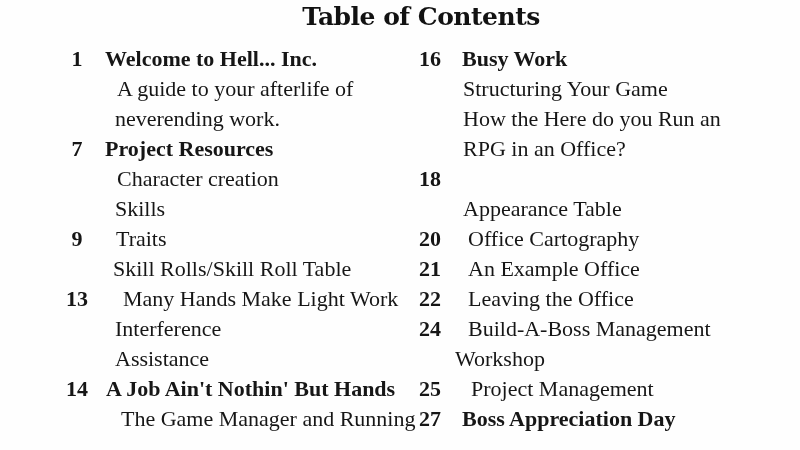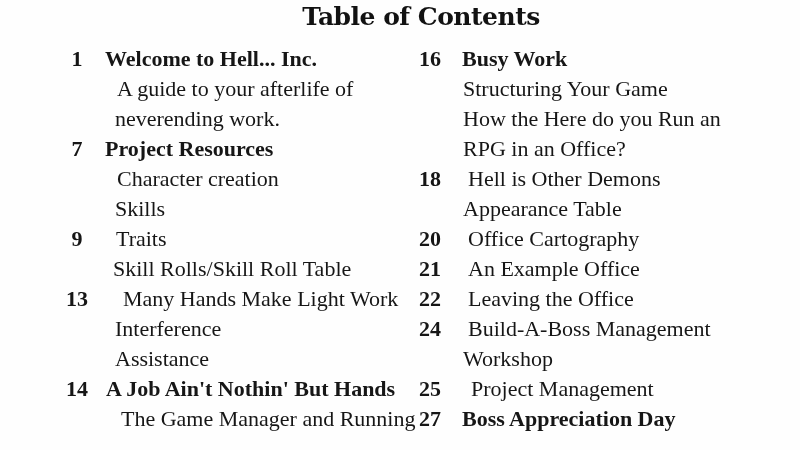--- a/index.html
+++ b/index.html
@@ -109,21 +109,20 @@
         <div class="row">
           <span class="num"></span>
           <span class="txt" style="margin-left: 16px;">How the Here do you Run an</span>
         </div>
         <div class="row">
           <span class="num"></span>
           <span class="txt" style="margin-left: 16px; text-align: right;">RPG in an Office?</span>
         </div>
         <div class="row">
           <span class="num">18</span>
-          <span class="txt" style="margin-left: 21px;">Hell is Other Demons</span>
         </div>
         <div class="row">
           <span class="num"></span>
           <span class="txt" style="margin-left: 16px;">Appearance Table</span>
         </div>
         <div class="row">
           <span class="num">20</span>
           <span class="txt" style="margin-left: 21px;">Office Cartography</span>
         </div>
         <div class="row">
@@ -133,21 +132,21 @@
         <div class="row">
           <span class="num">22</span>
           <span class="txt" style="margin-left: 21px;">Leaving the Office</span>
         </div>
         <div class="row">
           <span class="num">24</span>
           <span class="txt" style="margin-left: 21px;">Build-A-Boss Management</span>
         </div>
         <div class="row">
           <span class="num"></span>
-          <span class="txt" style="margin-left: 16px;">Workshop</span>
+          <span class="txt" style="margin-left: 8px;">Workshop</span>
         </div>
         <div class="row">
           <span class="num">25</span>
           <span class="txt" style="margin-left: 24px;">Project Management</span>
         </div>
         <div class="row bold">
           <span class="num">27</span>
           <span class="txt" style="margin-left: 15px;">Boss Appreciation Day</span>
         </div>
       </div>

